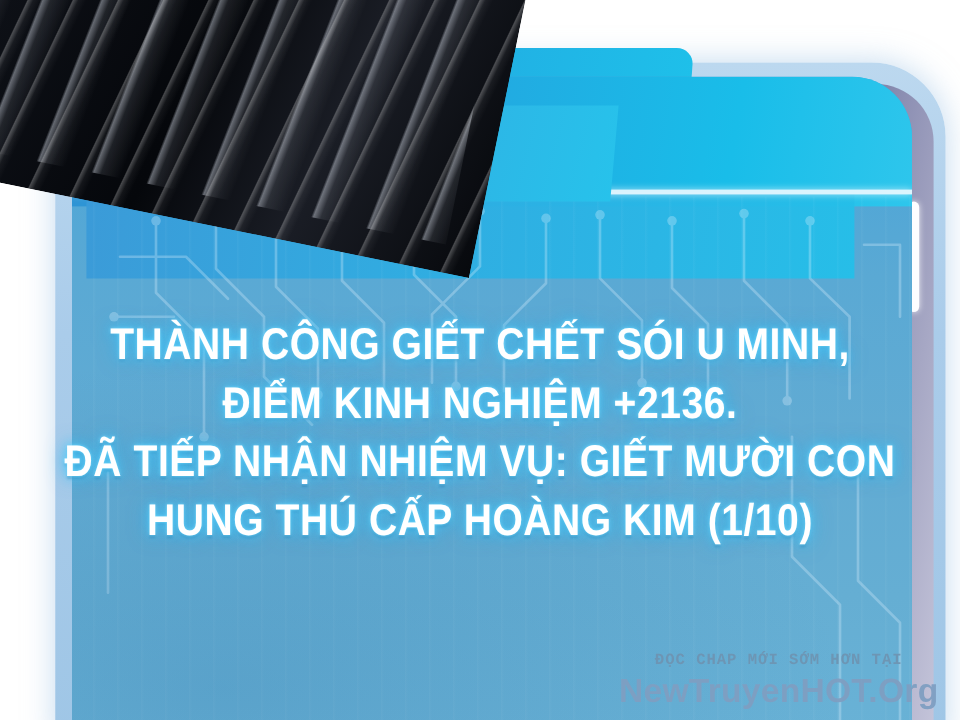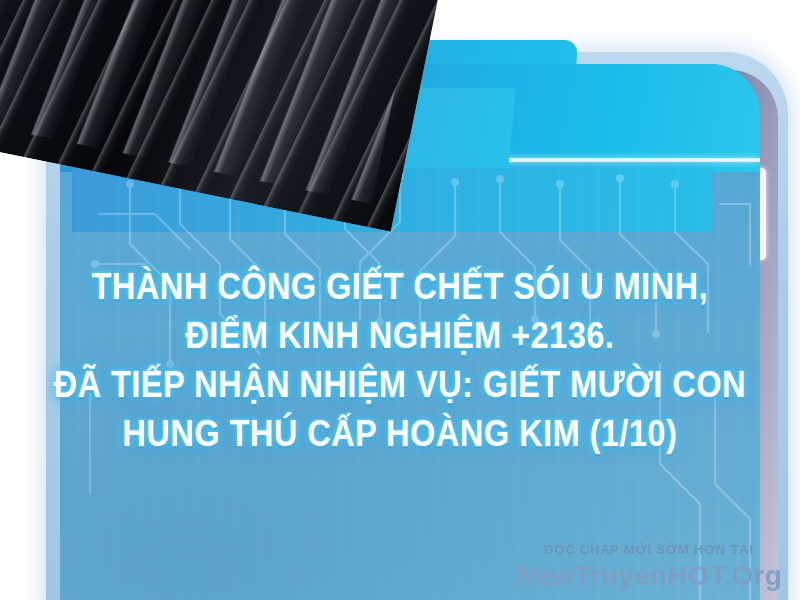--- a/index.html
+++ b/index.html
@@ -262,21 +262,21 @@
     position: absolute;
     right: 18px;
     bottom: 8px;
     text-align: center;
     z-index: 50;
     pointer-events: none;
   }
   .wm-top {
     display: block;
     color: #6e94b2;
-    font-family: Liberation Sans, sans-serif;
+    font-family: Liberation Mono, monospace;
     font-weight: bold;
     font-size: 13px;
     letter-spacing: 0.8px;
     opacity: 0.92;
     margin-bottom: 3px;
   }
   .wm-main {
     display: block;
     color: #7f9fc2;
     font-family: "Liberation Sans", sans-serif;

